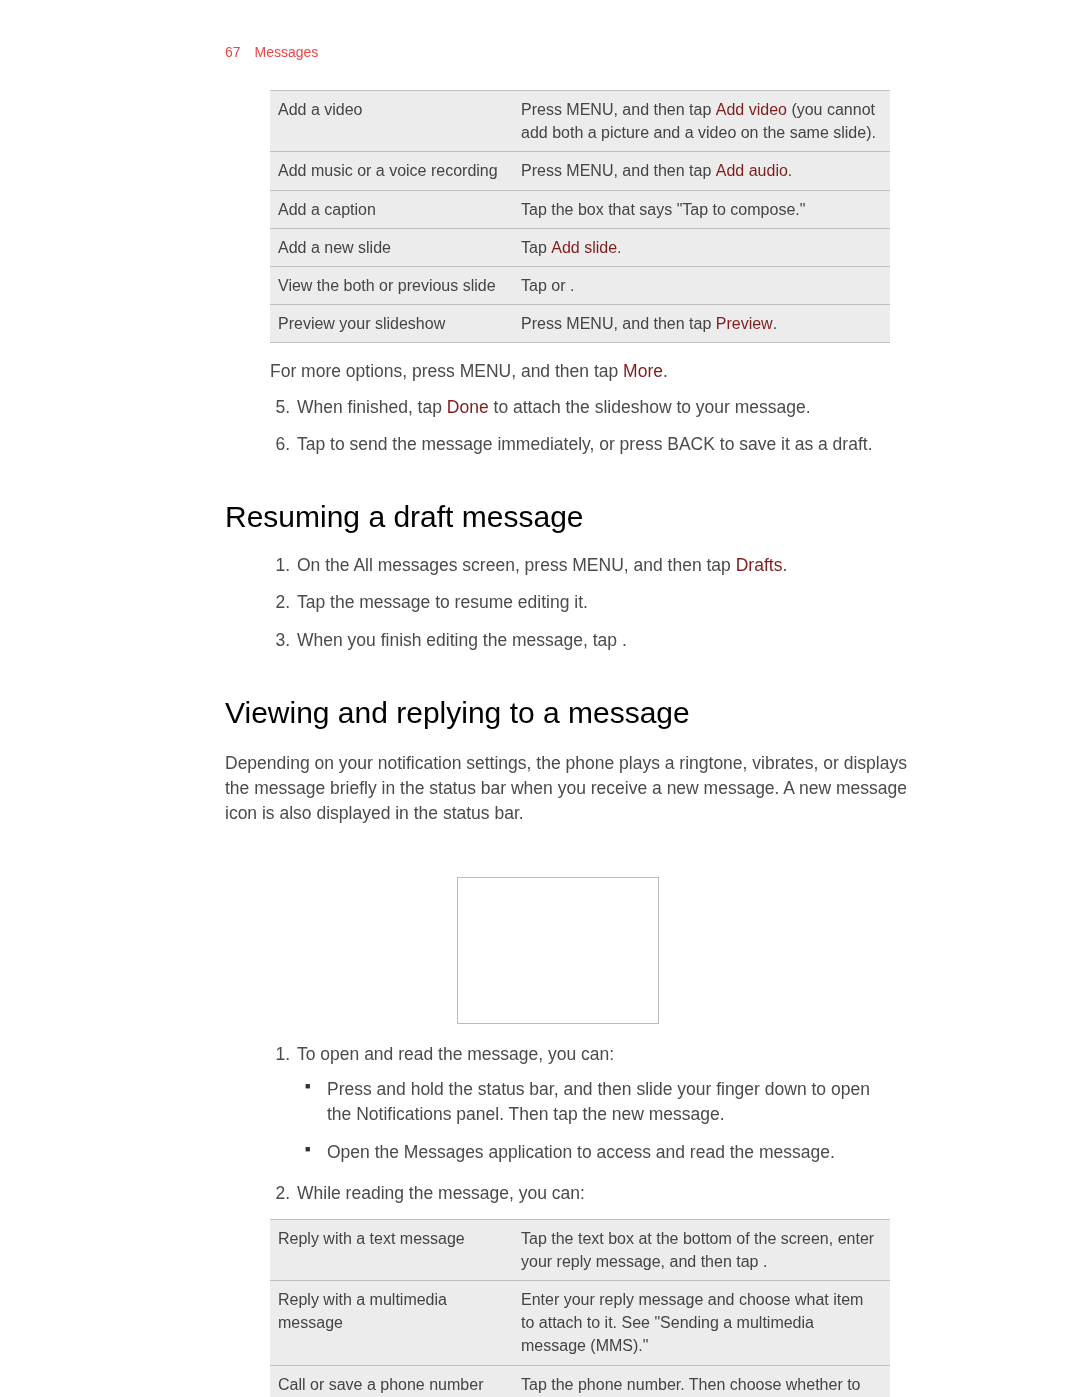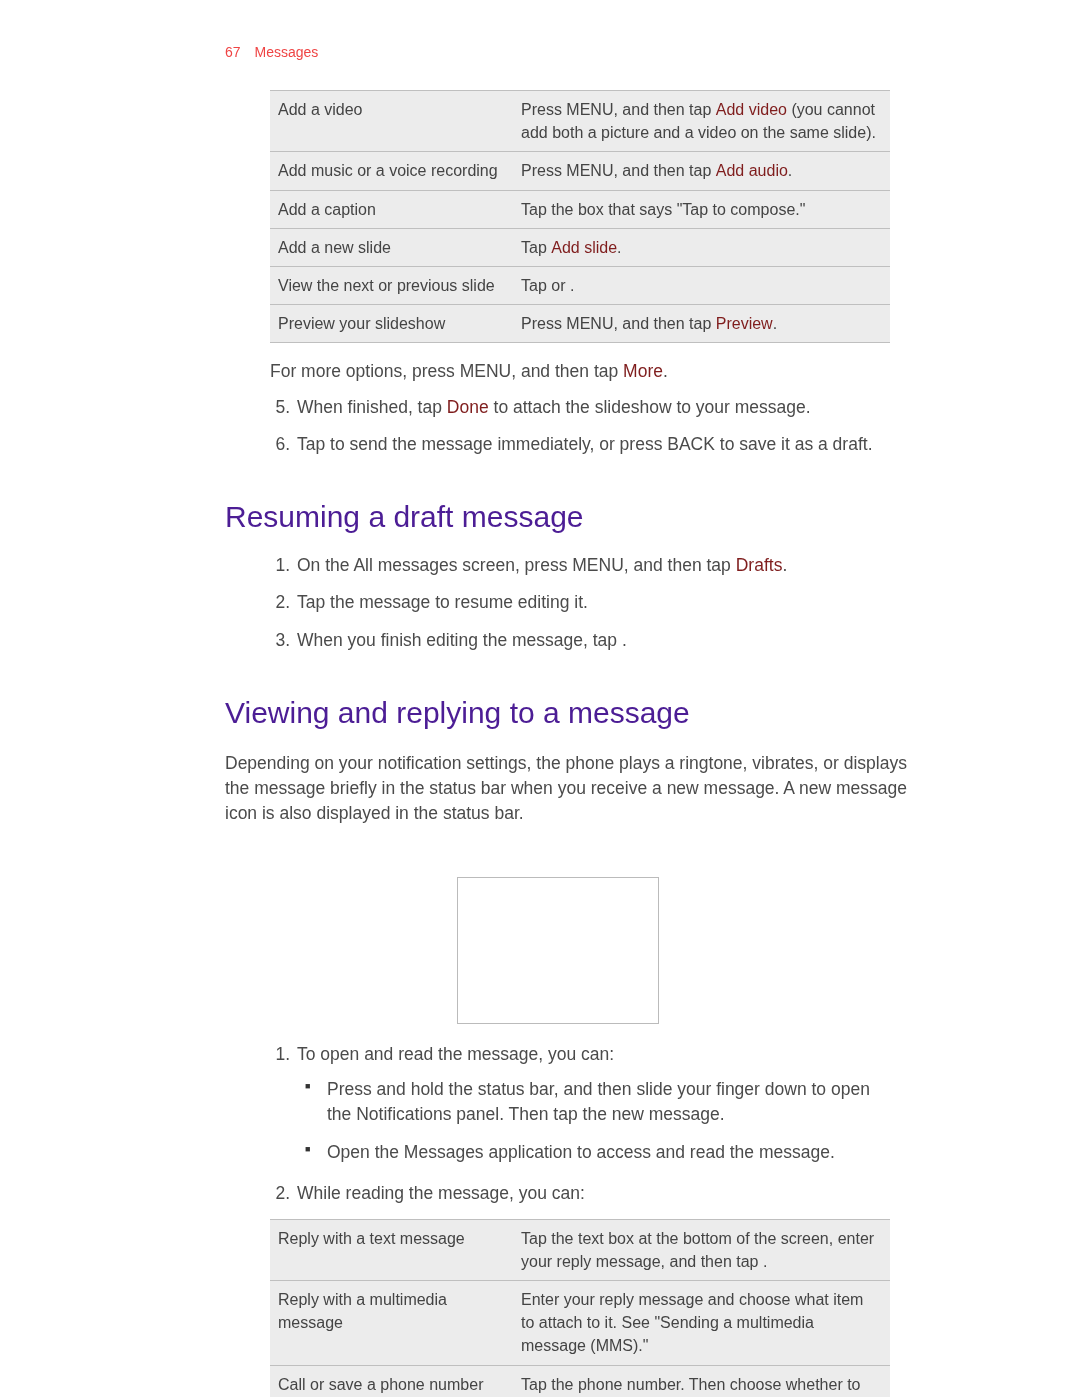--- a/index.html
+++ b/index.html
@@ -46,21 +46,21 @@
     border-bottom: 1px solid #bfbfbf;
     background: #ececec;
     padding: 7px 10px 7px 8px;
     vertical-align: top;
     color: #444;
   }
   table.info td.left {
     width: 225px;
   }
   h2.section {
-    color: #4c1d95;
+    color: #000000;
     font-weight: 400;
     font-size: 30px;
     margin: 38px 0 14px 0;
   }
   ol.steps {
     margin: 10px 0 0 0;
     padding-left: 70px;
     list-style-position: outside;
   }
   ol.steps > li {
@@ -123,21 +123,21 @@
           </tr>
           <tr>
             <td class="left">Add a caption</td>
             <td><span>Tap the box that says "Tap to compose."</span></td>
           </tr>
           <tr>
             <td class="left">Add a new slide</td>
             <td><span>Tap </span><span class="strong">Add slide</span><span>.</span></td>
           </tr>
           <tr>
-            <td class="left">View the next or previous slide</td>
+            <td class="left">View the both or previous slide</td>
             <td><span>Tap     or    .</span></td>
           </tr>
           <tr>
             <td class="left">Preview your slideshow</td>
             <td><span>Press MENU, and then tap </span><span class="strong">Preview</span><span>.</span></td>
           </tr>
         </tbody>
     </table>
 
     <p class="para">

